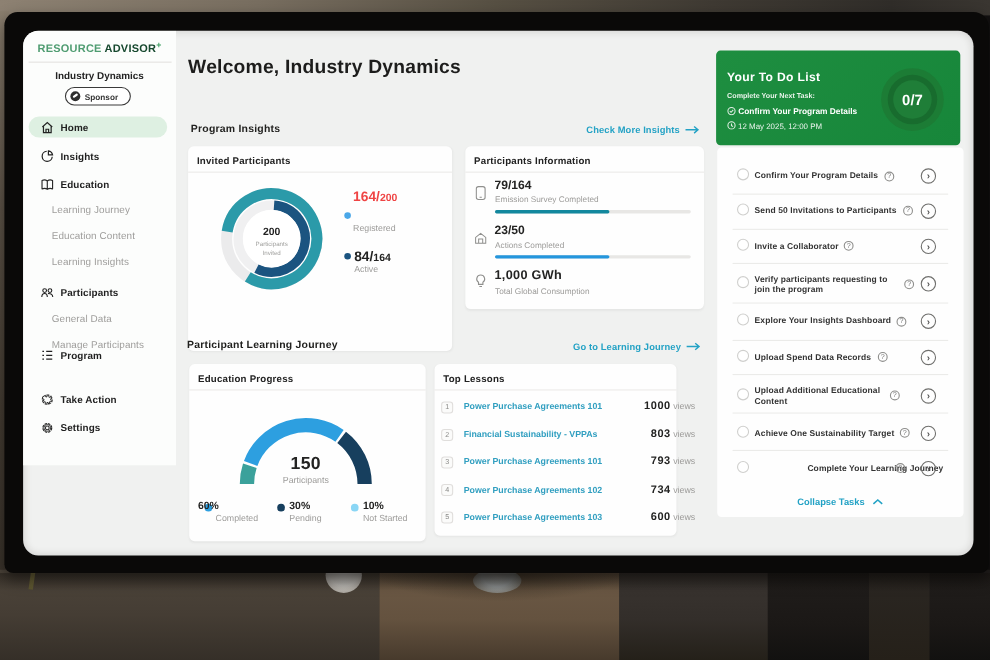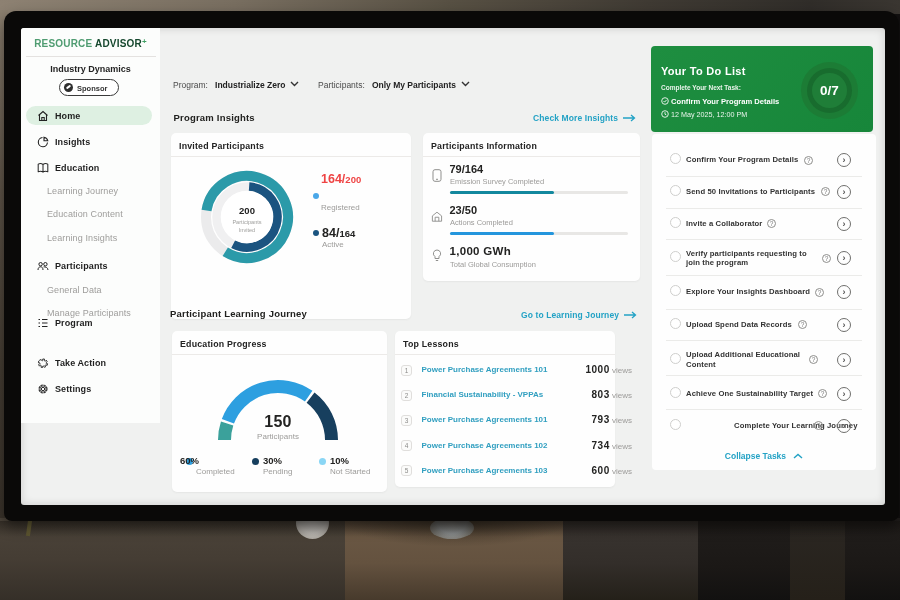--- a/index.html
+++ b/index.html
@@ -22,21 +22,21 @@
   background:radial-gradient(circle at 50% 35%, #dedcd8 0%, #c8c5c0 55%, #928c82 100%); }
 .plant { left:27px; top:520px; width:3.5px; height:16px; background:linear-gradient(to bottom,#8f854a,#5c5530); transform:rotate(8deg); }
 .stand { left:430px; top:517px; width:44px; height:22px; border-radius:50%;
   background:radial-gradient(ellipse at 50% 28%, #d5dadc 0%, #bcc4c8 45%, #8f8d86 75%, #6b6258 100%); }
 .undershadow { left:0; top:521px; width:900px; height:16px; background:linear-gradient(to bottom, rgba(20,16,12,.4), rgba(20,16,12,0)); }
 .standshadow { left:340px; top:521px; width:230px; height:26px; background:radial-gradient(ellipse at 50% 0%, rgba(30,25,18,.55), rgba(30,25,18,0) 70%); }
 
 
 .monitor { left:4px; top:11px; width:895px; height:510px; background:#0a0908;
   border-radius:12px 14px 8px 8px; box-shadow:0 6px 14px rgba(0,0,0,.45); }
-.screen { left:21px; top:28px; width:864px; height:477px; background:#f0f1f0; overflow:hidden; border-radius:3px; filter:blur(0.3px); box-shadow:inset 0 0 8px rgba(40,35,30,.18);
+.screen { left:21px; top:28px; width:864px; height:477px; background:#f0f1f0; overflow:hidden; border-radius:14px; filter:blur(0.3px); box-shadow:inset 0 0 8px rgba(40,35,30,.18);
   font-family:"Liberation Sans", sans-serif; color:#222; }
 
 
 .sidebar { position:absolute; left:0; top:0; width:139px; height:395px; background:#fcfdfc; }
 .logo { position:absolute; left:0; top:9px; width:139px; text-align:center; font-size:10px; font-weight:bold; letter-spacing:.2px; }
 .logo .r { color:#4f9c71; } .logo .a { color:#16482e; } .logo .p { color:#3f9f63; font-size:8px; vertical-align:3px; }
 .logo-div { position:absolute; left:5px; top:28px; width:130px; height:1px; background:#e4e2e0; }
 .orgname { position:absolute; left:0; top:36px; width:139px; text-align:center; font-size:9px; font-weight:bold; color:#232323; }
 .sponsor { position:absolute; left:38px; top:51px; width:60px; height:17px; border:1.5px solid #3a3a3a; border-radius:9px; background:#fff; }
 .sponsor .dot { position:absolute; left:4px; top:2.5px; width:9px; height:9px; border-radius:50%; background:#2e2e2e; }
@@ -159,25 +159,21 @@
       <div class="nav" style="top:355px;">
         <svg class="ic" viewBox="0 0 12 12">
             <circle cx="6" cy="6" r="1.7" fill="none" stroke="#2a2a2a" stroke-width="1"></circle>
             <circle cx="6" cy="6" r="4" fill="none" stroke="#2a2a2a" stroke-width="1.1" stroke-dasharray="2.4 0.75"></circle>
             <circle cx="6" cy="6" r="3.1" fill="none" stroke="#2a2a2a" stroke-width="0.8"></circle>
           </svg>
         <div class="tx">Settings</div>
         </div>
     </div>
 
-    <div class="filters">Program:&nbsp;&nbsp; <b>Industrialize Zero</b> &nbsp;<svg width="9" height="6" viewBox="0 0 9 6" style="vertical-align:1px">
-          <path d="M1 1 L4.5 4.5 L8 1" fill="none" stroke="#333" stroke-width="1.4"></path>
-        </svg>&nbsp;&nbsp;&nbsp;&nbsp;&nbsp;&nbsp;&nbsp; Participants:&nbsp;&nbsp; <b>Only My Participants</b> &nbsp;<svg width="9" height="6" viewBox="0 0 9 6" style="vertical-align:1px">
-          <path d="M1 1 L4.5 4.5 L8 1" fill="none" stroke="#333" stroke-width="1.4"></path>
-        </svg></div>
+    <div class="main-h1">Welcome, Industry Dynamics</div>
     <div class="sec-title" style="left:152.5px; top:84px;">Program Insights</div>
     <div class="teal-link" style="right:249px; top:85px;">Check More Insights&nbsp; <svg width="13" height="8" viewBox="0 0 13 8" style="vertical-align:-1px">
           <path d="M0 4 H11 M8 1 L11.5 4 L8 7" fill="none" stroke="#23a2c5" stroke-width="1.3"></path>
         </svg></div>
 
     <div class="card" style="left:150px; top:105px; width:240px; height:186px;">
       <div class="hd">Invited Participants</div>
       <div class="hdline"></div>
       <svg style="position:absolute;left:21px;top:28px;" width="110" height="112" viewBox="0 0 110 112">
         <circle cx="55" cy="56" r="41" fill="none" stroke="#ebebec" stroke-width="10"></circle>

